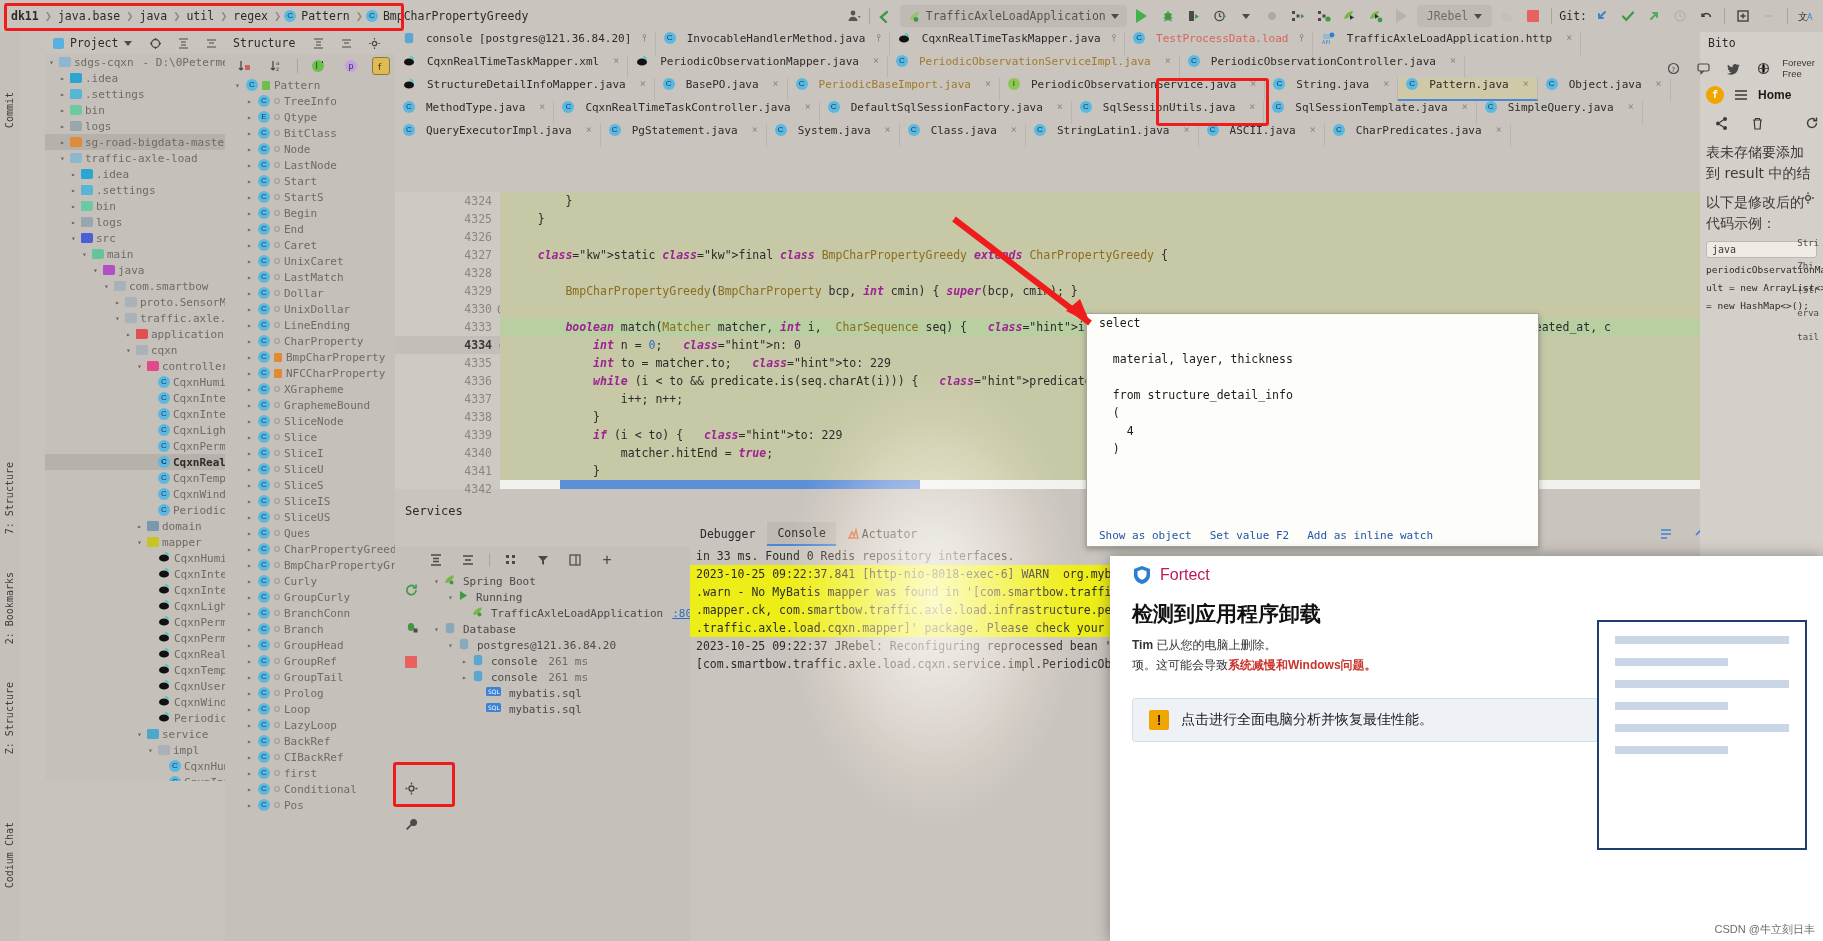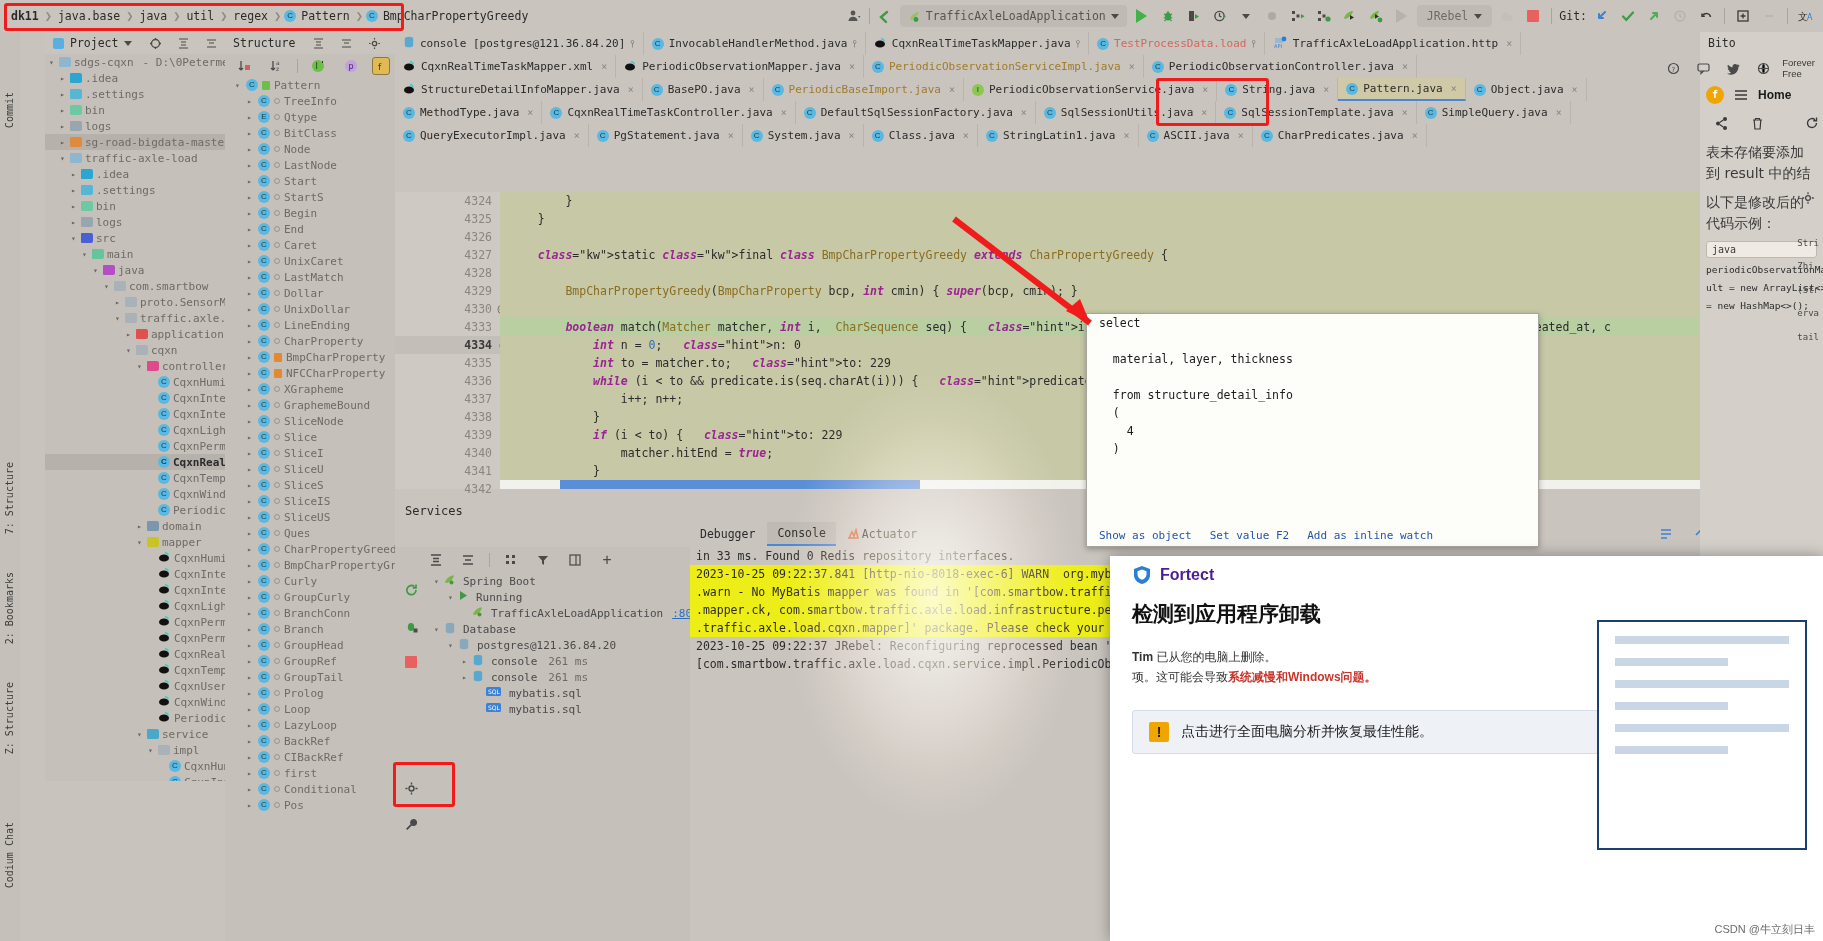--- a/index.html
+++ b/index.html
@@ -68,21 +68,21 @@
                background:#c5c0ba; overflow:hidden; }
   #stree { position:absolute; top:45px; left:0; right:0; bottom:0; overflow:hidden; }
   .snode { height:16px; display:flex; align-items:center; gap:4px; padding-left:14px;
            font-family:"DejaVu Sans Mono",monospace; font-size:11px; color:#6e6a66; white-space:nowrap;}
   .lockico { width:8px;height:9px;background:#e08a35;border-radius:1px; flex:none;}
   .dotico { width:6px;height:6px;border:1.5px solid #9a958f;border-radius:50%; flex:none;}
 
   
   #editor { position:absolute; left:395px; top:32px; right:0; bottom:0; background:#c9c4be; }
   .tabrow { display:flex; height:23px; align-items:stretch; overflow:hidden; }
-  .tab { display:flex; align-items:center; gap:5px; padding:0 8px; white-space:nowrap;
+  .tab { display:flex; gap:11px; padding:0 8px; white-space:nowrap;
          border-right:1px solid #b9b4ae; background:#c9c4be; color:#2b2b2b;
          font-family:"DejaVu Sans Mono",monospace; font-size:11px; }
   .tab .x { color:#8b8680; font-size:10px; margin-left:3px; }
   .tab.active { background:#cfc9a8; border-bottom:2px solid #4a87d6; }
   .tab.orange { color:#a07b2a; }
   .tab.red { color:#d4665e; }
   .pin { color:#6b6761; font-size:10px; }
 
   
   #codearea { position:absolute; left:0; right:0; top:148px; bottom:0; }
@@ -142,23 +142,23 @@
               font-size:10px; padding:2px 5px; color:#3a3a3a; }
   .bitocode { font-family:"DejaVu Sans Mono",monospace; font-size:9.5px; color:#2b2b2b;
               padding:2px 6px; line-height:1.45; white-space:nowrap; overflow:hidden;}
 
   
   #fortect { position:absolute; left:1110px; top:556px; width:713px; height:385px;
              background:#ffffff; box-shadow:0 0 14px rgba(0,0,0,.35); }
   #ftbar { height:38px; display:flex; align-items:center; gap:8px; padding-left:22px;
            font-family:"Liberation Sans",sans-serif; }
   #ftlogo { width:20px; height:20px; }
-  #fttitle { font-size:16px; font-weight:bold; color:#4c1d95; }
+  #fttitle { font-size:16px; font-weight:normal; color:#be185d; }
   #ftbody { padding:6px 22px 0 22px; font-family:"Liberation Sans",sans-serif; }
-  #fth1 { font-size:21px; font-weight:bold; color:#111; margin-bottom:20px; }
+  #fth1 { font-size:21px; font-weight:bold; color:#111; margin-bottom:8px; }
   #ftp { font-size:12px; color:#333; line-height:1.65; }
   #ftp b { font-weight:bold; }
   .ftred { color:#c9342c; }
   #ftcta { margin:22px 22px 0 22px; background:#eef2f7; border:1px solid #d6dde6;
            border-radius:3px; height:44px; display:flex; align-items:center; gap:12px; padding-left:16px; }
   .ftwarn { width:20px;height:20px;background:#f0a500;color:#fff;font-size:14px;
             text-align:center;line-height:20px;border-radius:2px;font-weight:bold;}
   #ftcta span { font-size:14px; color:#1b1b1b; font-family:"Liberation Sans",sans-serif; }
   #ftdoc { position:absolute; right:16px; top:64px; width:210px; height:230px;
            border:2px solid #1b3f6e; background:#fff; }

